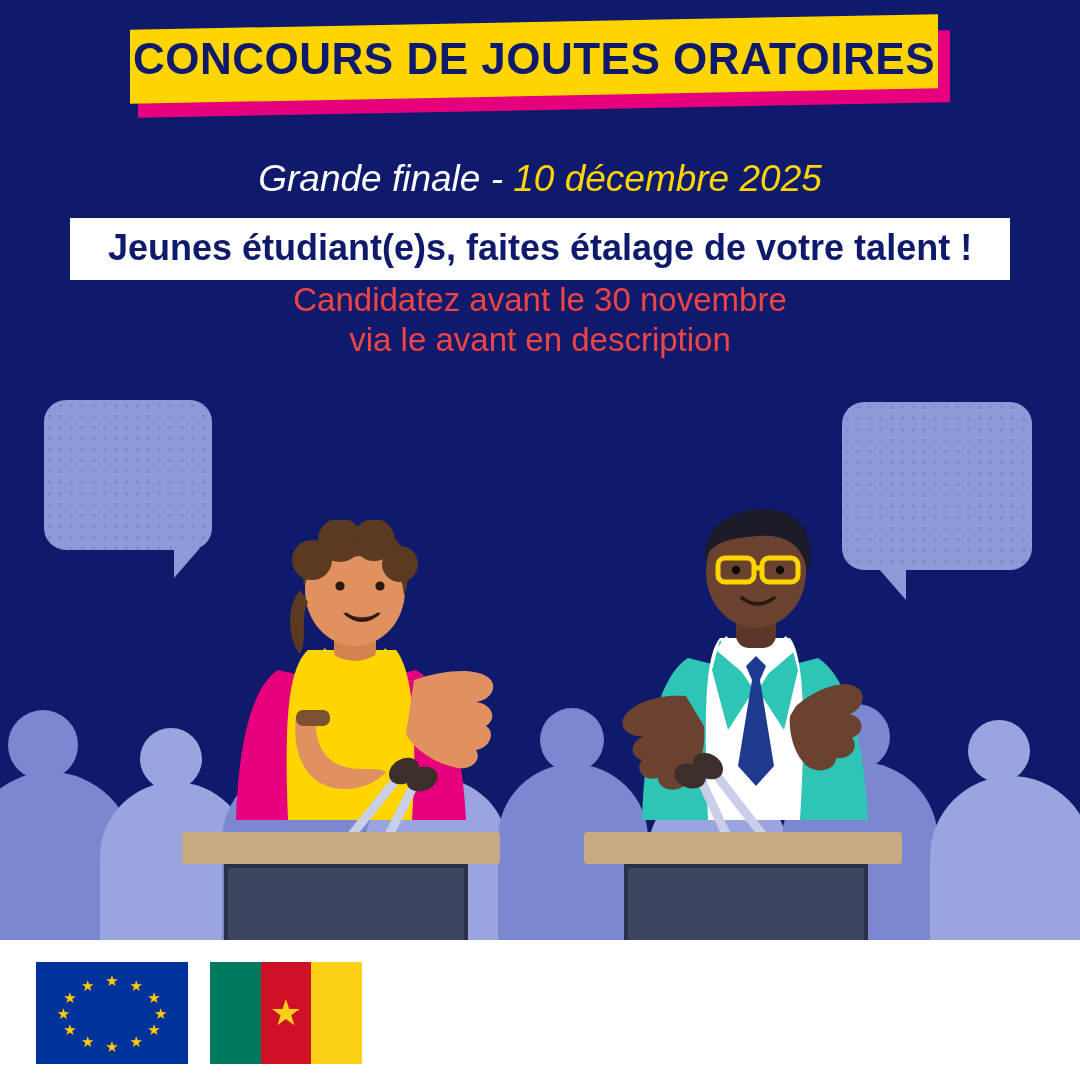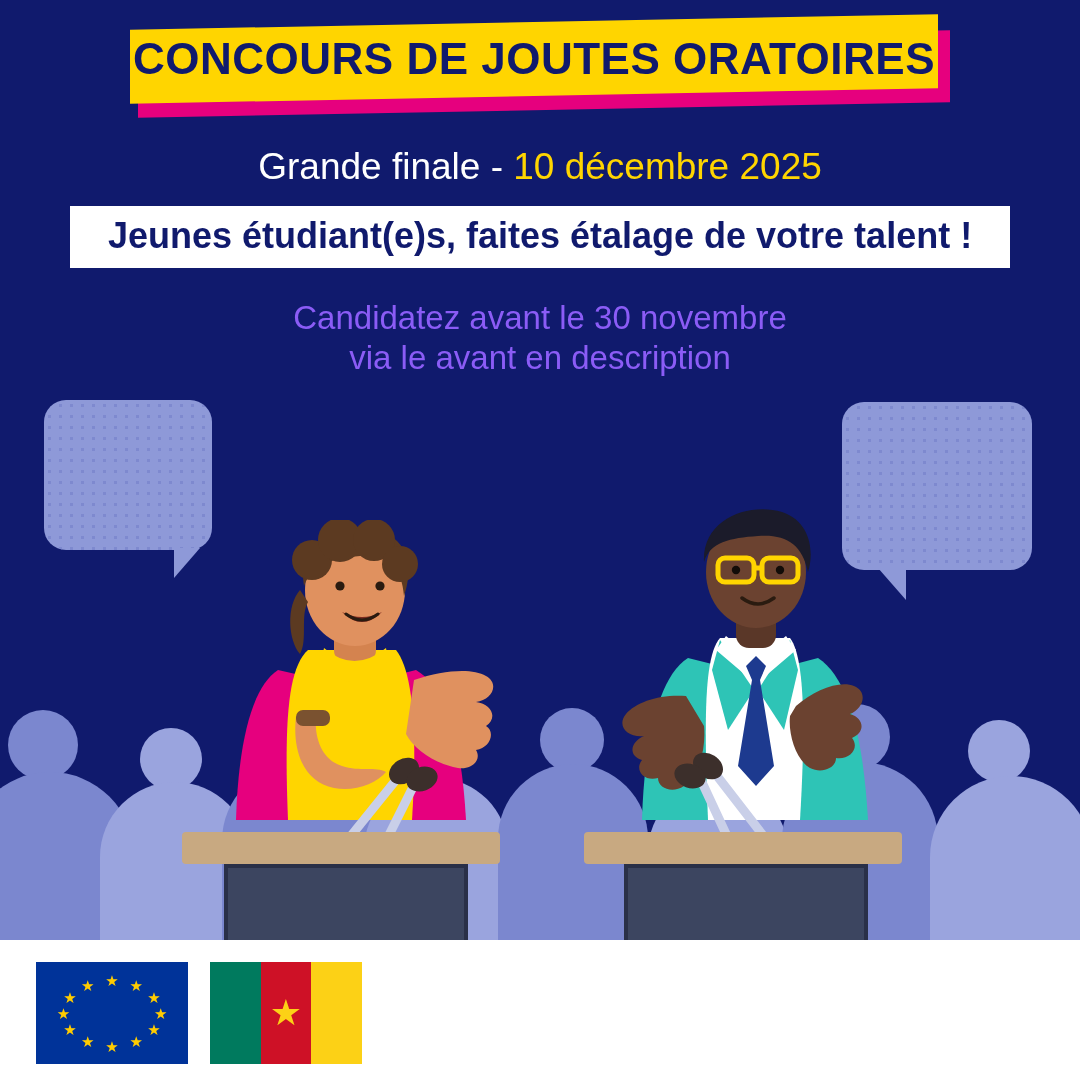--- a/index.html
+++ b/index.html
@@ -138,46 +138,46 @@
   }
   .banner-text {
     transform: skewY(1.1deg);
     font-size: 44px;
     font-weight: 700;
     color: #101a6d;
     letter-spacing: .5px;
     white-space: nowrap;
   }
   .subtitle {
-    margin-top: 42px;
+    margin-top: 54px;
     font-size: 37px;
     font-weight: 400;
     color: #ffffff;
+    font-style: italic;
   }
   .subtitle .date {
     color: #ffd500;
     font-weight: 500;
   }
   .white-bar {
     margin: 18px auto 0;
     width: 940px;
     background: #ffffff;
     padding: 9px 0 11px;
   }
   .white-bar-text {
     font-size: 36px;
     font-weight: 700;
     color: #101a6d;
     text-align: right;
   }
   .cta {
-    margin-top: 30px;
     font-size: 33px;
     line-height: 1.22;
-    color: #8b5cf6;
+    color: #ef4444;
     font-weight: 400;
   }
 
   
   .char { position: absolute; }
 
   
   .podium-top {
     position: absolute;
     background: #c8a981;

